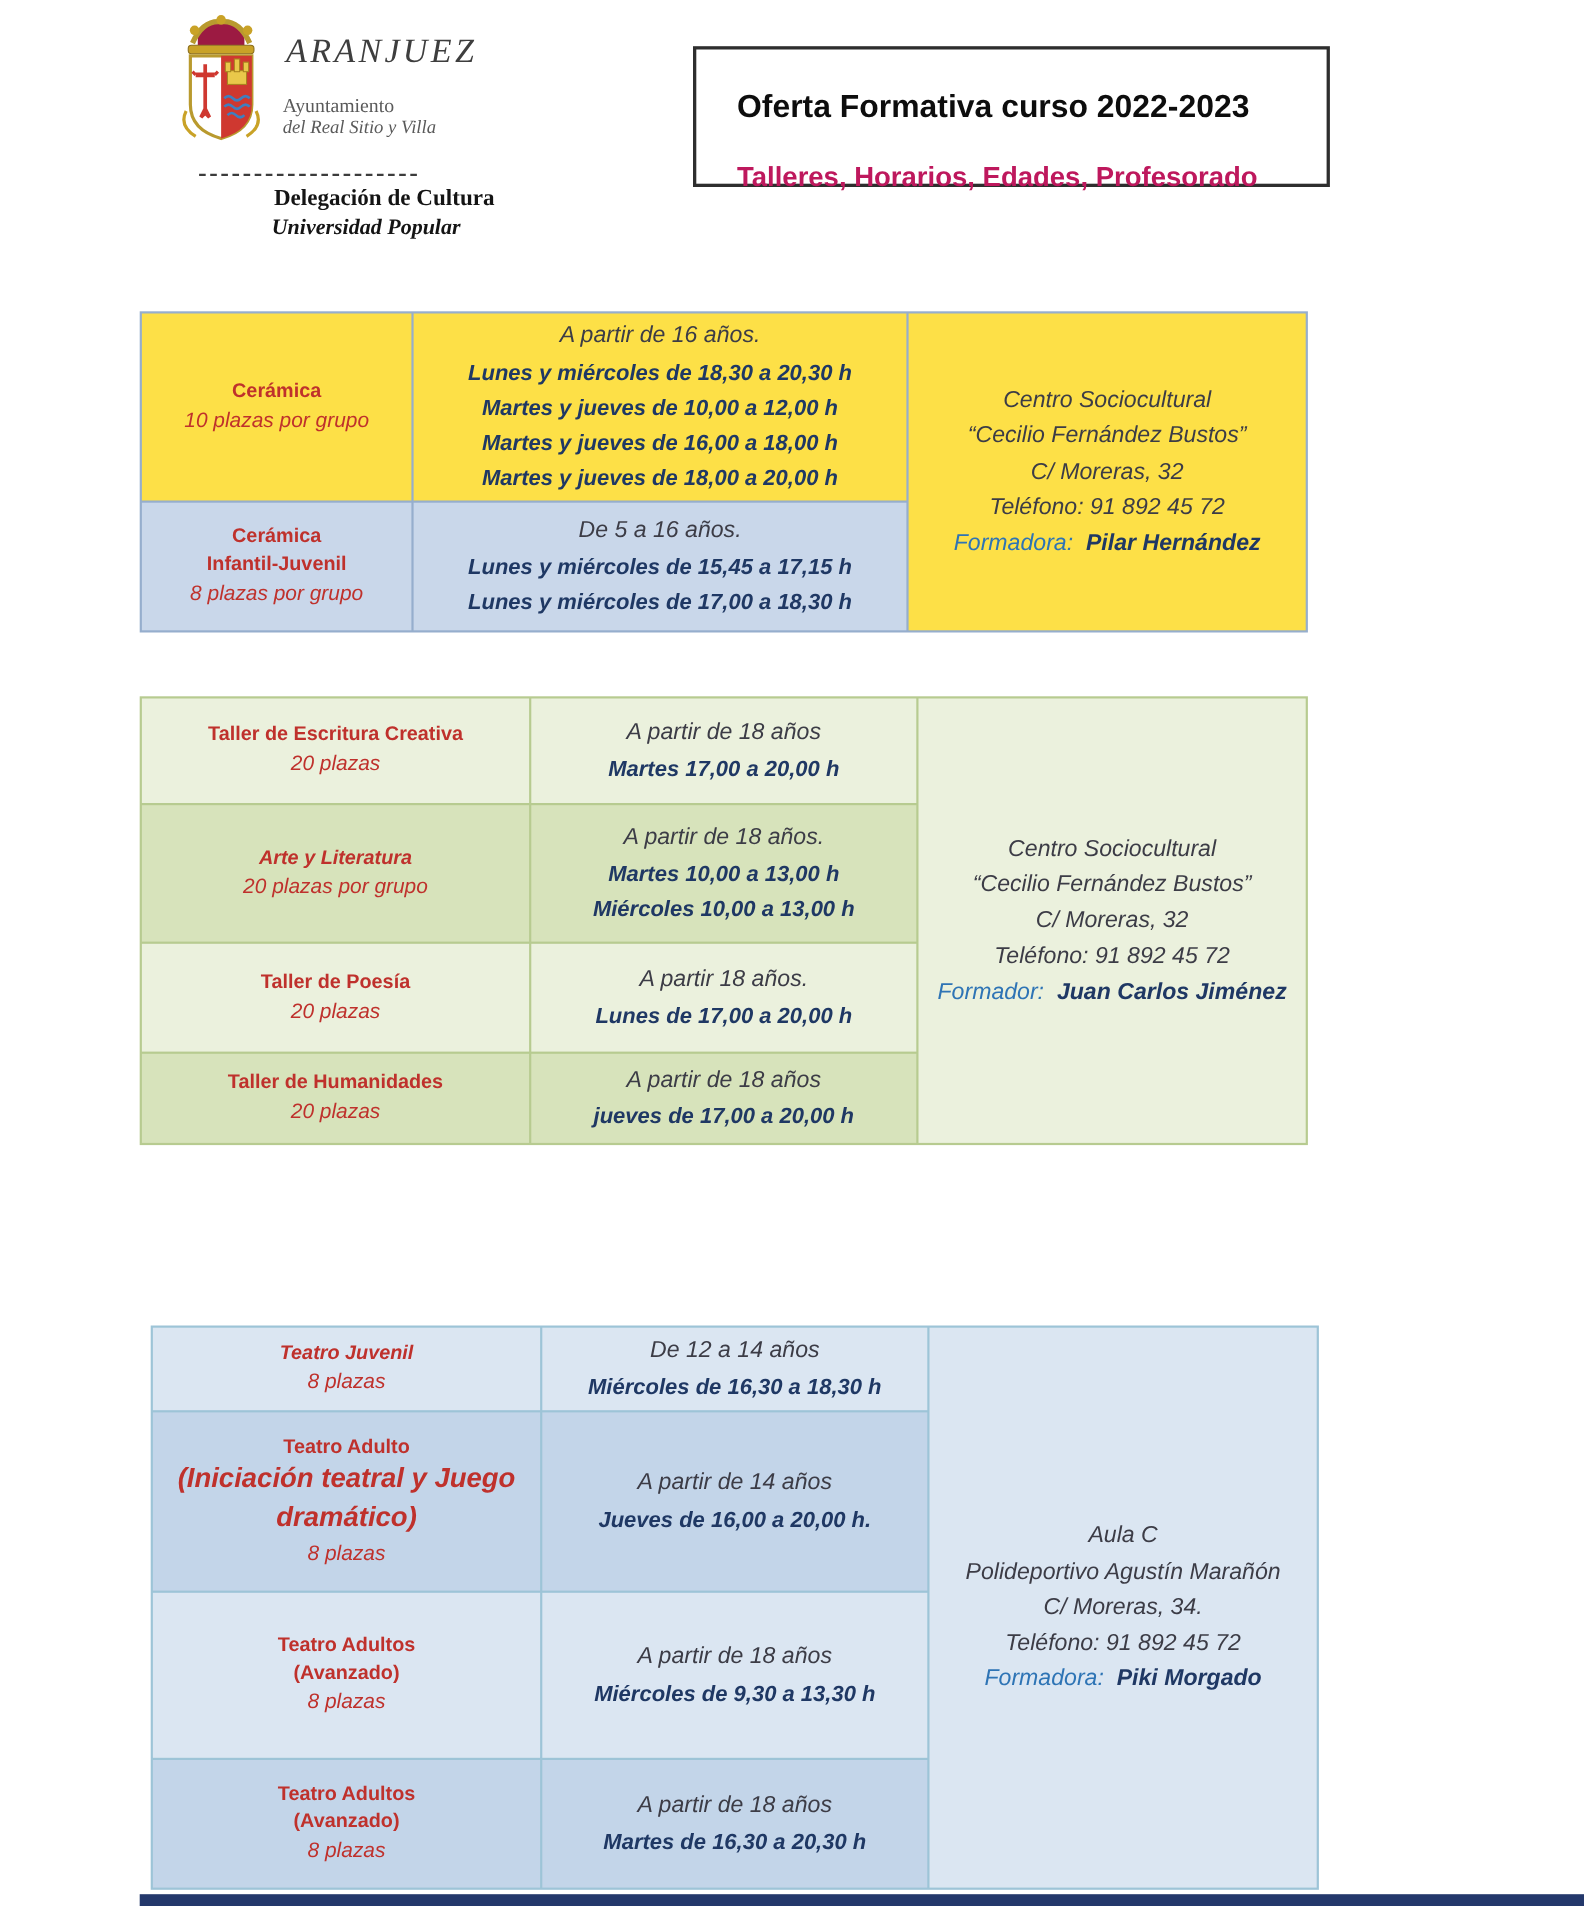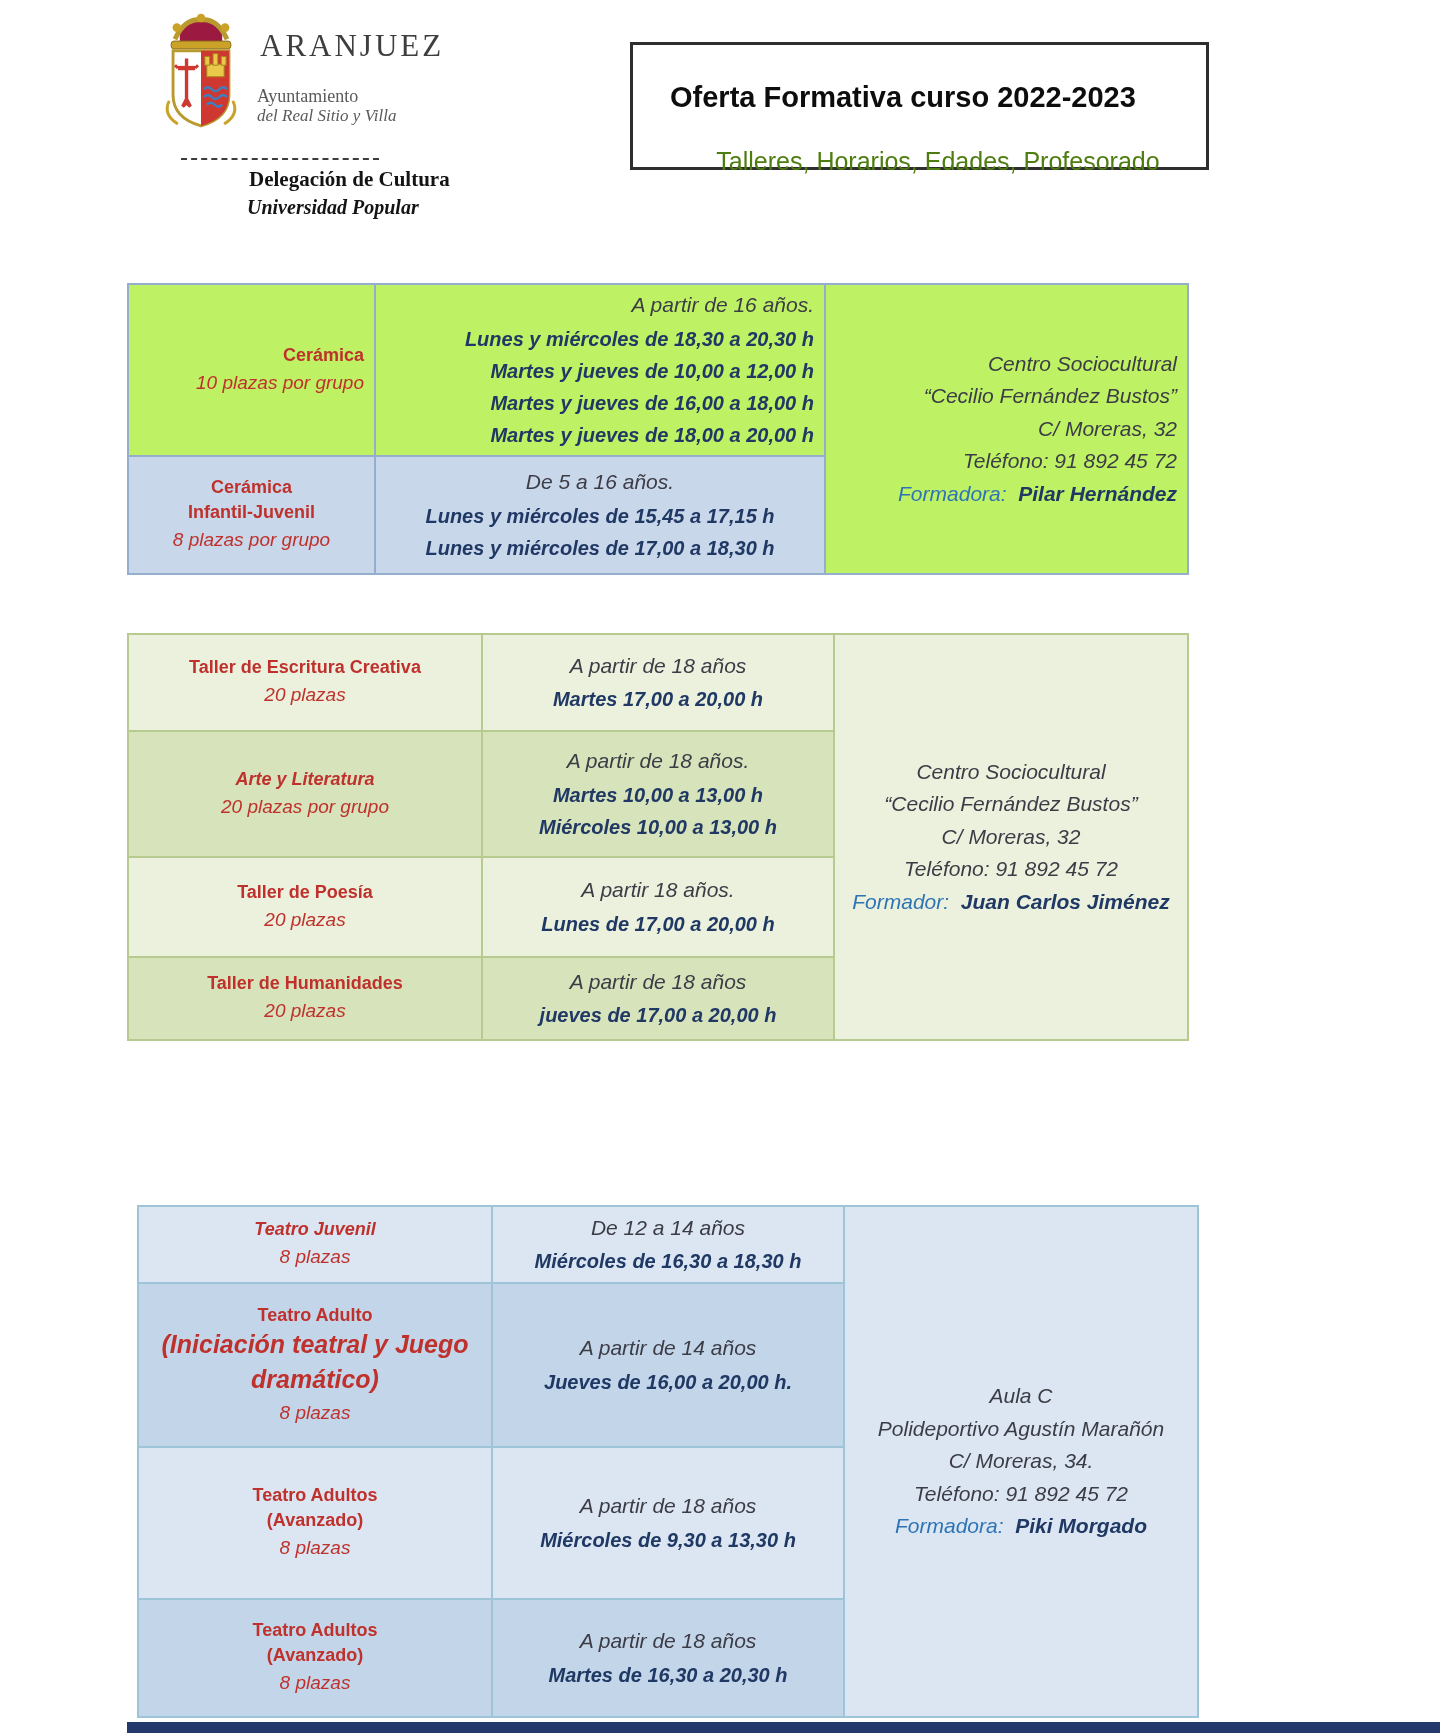--- a/index.html
+++ b/index.html
@@ -7,49 +7,49 @@
   body {
     width:1440px; height:1733px; position:relative;
     font-family:"Liberation Sans", sans-serif;
     color:#222;
   }
   .abs { position:absolute; }
 
   
   .brand {
     font-family:"Liberation Serif", serif;
-    font-size:31px; letter-spacing:3px; color:#3e3e3e;
+    font-size:31px; letter-spacing:3px; color:#3e3e3e;font-style:italic;
   }
   .muni1 { font-family:"Liberation Serif", serif; font-weight:normal; font-size:18px; color:#5a5a5a; }
   .muni2 { font-family:"Liberation Serif", serif; font-style:italic; font-size:17px; color:#5a5a5a; }
   .dash-line { width:198px; border-top:2px dashed #3c3c3c; height:0; }
   .dept { font-family:"Liberation Serif", serif; font-weight:bold; font-size:21px; color:#141414; }
   .inst { font-family:"Liberation Serif", serif; font-weight:bold; font-style:italic; font-size:20px; color:#141414; }
 
   .title-box {
     left:630px; top:42px; width:579px; height:128px;
     border:3px solid #2e2e2e; background:#fff; padding-left:37px;
   }
   .title-1 { margin-top:36px; font-size:29px; font-weight:bold; color:#0d0d0d; }
-  .title-2 { margin-top:33px; font-size:25px; font-weight:normal; color:#4d7c0f;text-align:center; }
+  .title-2 { margin-top:33px; font-size:25px; font-weight:bold; color:#be185d; }
 
   
   .course-table {
     position:absolute; left:127px; width:1062px;
     display:grid; gap:2px; padding:2px;
   }
   .t1 { top:283px; grid-template-columns:245px 448px 1fr; grid-template-rows:170px 116px; background:#96aecd; }
   .t2 { top:633px;  grid-template-columns:352px 350px 1fr; grid-template-rows:95px 124px 98px 81px; background:#b7cb90; }
   .t3 { top:1205px; grid-template-columns:352px 350px 1fr; grid-template-rows:75px 162px 150px 116px; background:#9dc4d7;margin-left:10px; }
 
   .cell {
     display:flex; flex-direction:column; justify-content:center; align-items:center;
     text-align:center; padding:4px 10px;
   }
-  .bg-blue-a  { background:#bef264;align-items:flex-end; }
+  .bg-blue-a  { background:#fde047; }
   .bg-blue-b  { background:#c9d7ea; }
   .bg-green-a { background:#ebf1dd; }
   .bg-green-b { background:#d7e3bb; }
   .bg-cyan-a  { background:#dbe6f2; }
   .bg-cyan-b  { background:#c3d5e9; }
   .span-rows  { grid-column:3; grid-row:1 / -1; }
 
   .course-title { font-size:18px; font-weight:bold; color:#bf312c; line-height:1.35; }
   .course-title.it { font-style:italic; }
   .course-sub   { font-size:25px; font-weight:bold; color:#bf312c; line-height:1.4;font-style:italic; }

